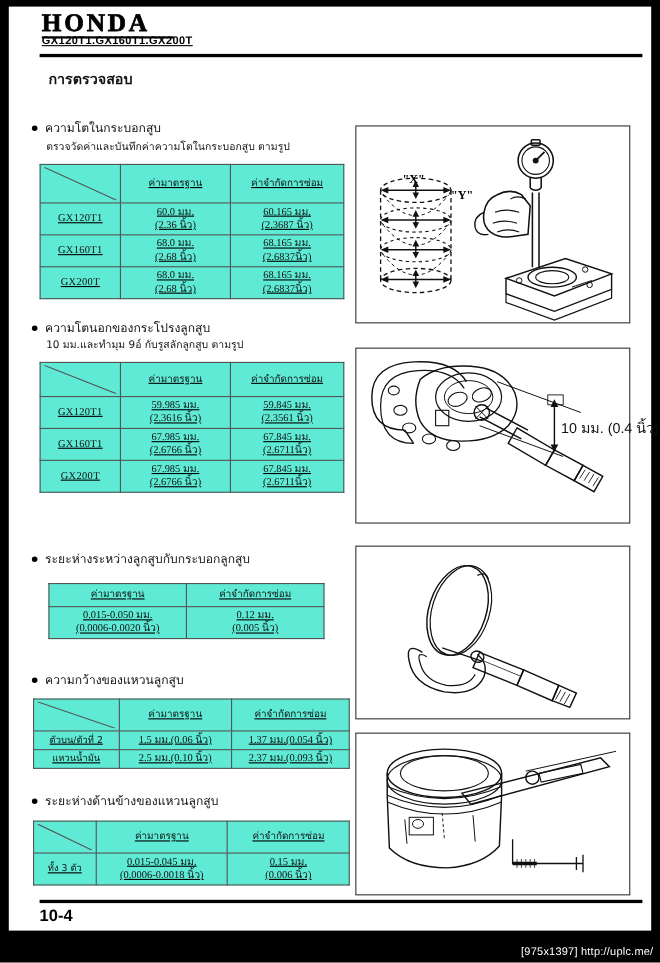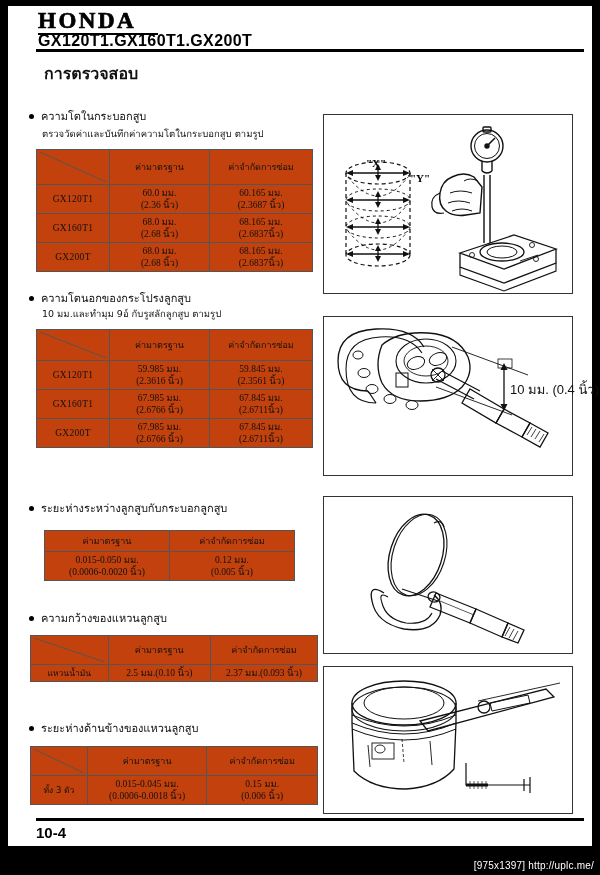--- a/index.html
+++ b/index.html
@@ -24,29 +24,29 @@
     font-size:23px;font-weight:bold;letter-spacing:2.5px;
     color:#000;
     -webkit-text-stroke:0.7px #000;
   }
   .honda-bar{
     position:absolute;left:30px;top:27px;width:120px;height:2px;background:#000;
   }
   .model-line{
     position:absolute;left:30px;top:26px;
     font-family:"Liberation Sans", sans-serif;
-    font-size:16px;font-weight:bold;letter-spacing:0.4px;color:#000;
+    font-size:10px;font-weight:bold;letter-spacing:0.4px;color:#000;text-decoration:underline;
   }
   .header-rule{
     position:absolute;left:28px;top:43px;width:548px;height:3px;background:#000;
   }
   
   .page-title{
     position:absolute;left:36px;top:55px;
-    font-size:16px;font-weight:bold;color:#111;
+    font-size:13px;font-weight:bold;color:#111;
     font-family:"DejaVu Sans", sans-serif;
   }
   
   .left-col{position:absolute;left:0;top:0;width:310px;height:846px;}
   .section{position:absolute;left:20px;}
   .bullet-head{
     position:relative;
     font-family:"DejaVu Sans", sans-serif;
     font-size:11px;color:#111;
     padding-left:13px;
@@ -63,21 +63,22 @@
     font-size:9.5px;color:#111;
     margin-left:14px;margin-top:3px;
     line-height:14px;
     white-space:nowrap;
   }
   
   table.spec{
     border-collapse:collapse;
     margin-top:8px;margin-left:8px;
     font-family:"Liberation Serif", serif;
-    background:#c2410c;
+    background:#5eead4;
+    text-decoration:underline;
   }
   table.spec td{
     border:1px solid #555;
     text-align:center;
     vertical-align:middle;
     color:#111;
     padding:2px 3px;
     font-size:9.5px;
     line-height:12px;
   }
@@ -287,20 +288,29 @@
             <tr>
           <td class="corner" style="width:72px;height:24px;">
             <svg viewBox="0 0 72 24" preserveAspectRatio="none">
                   <line x1="0" y1="0" x2="72" y2="24" stroke="#555" stroke-width="1"></line>
                 </svg>
           </td>
           <td class="hdr" style="width:97px;">ค่ามาตรฐาน</td>
           <td class="hdr" style="width:102px;">ค่าจำกัดการซ่อม</td>
         </tr>
         <tr>
+          <td class="rowlbl-th">ตัวบน/ตัวที่ 2</td>
+          <td>
+            <span class="val-one">1.5 มม.(0.06 นิ้ว)</span>
+          </td>
+          <td>
+            <span class="val-one">1.37 มม.(0.054 นิ้ว)</span>
+          </td>
+        </tr>
+        <tr>
           <td class="rowlbl-th">แหวนน้ำมัน</td>
           <td>
             <span class="val-one">2.5 มม.(0.10 นิ้ว)</span>
           </td>
           <td>
             <span class="val-one">2.37 มม.(0.093 นิ้ว)</span>
           </td>
         </tr>
       </tbody>
         </table>

